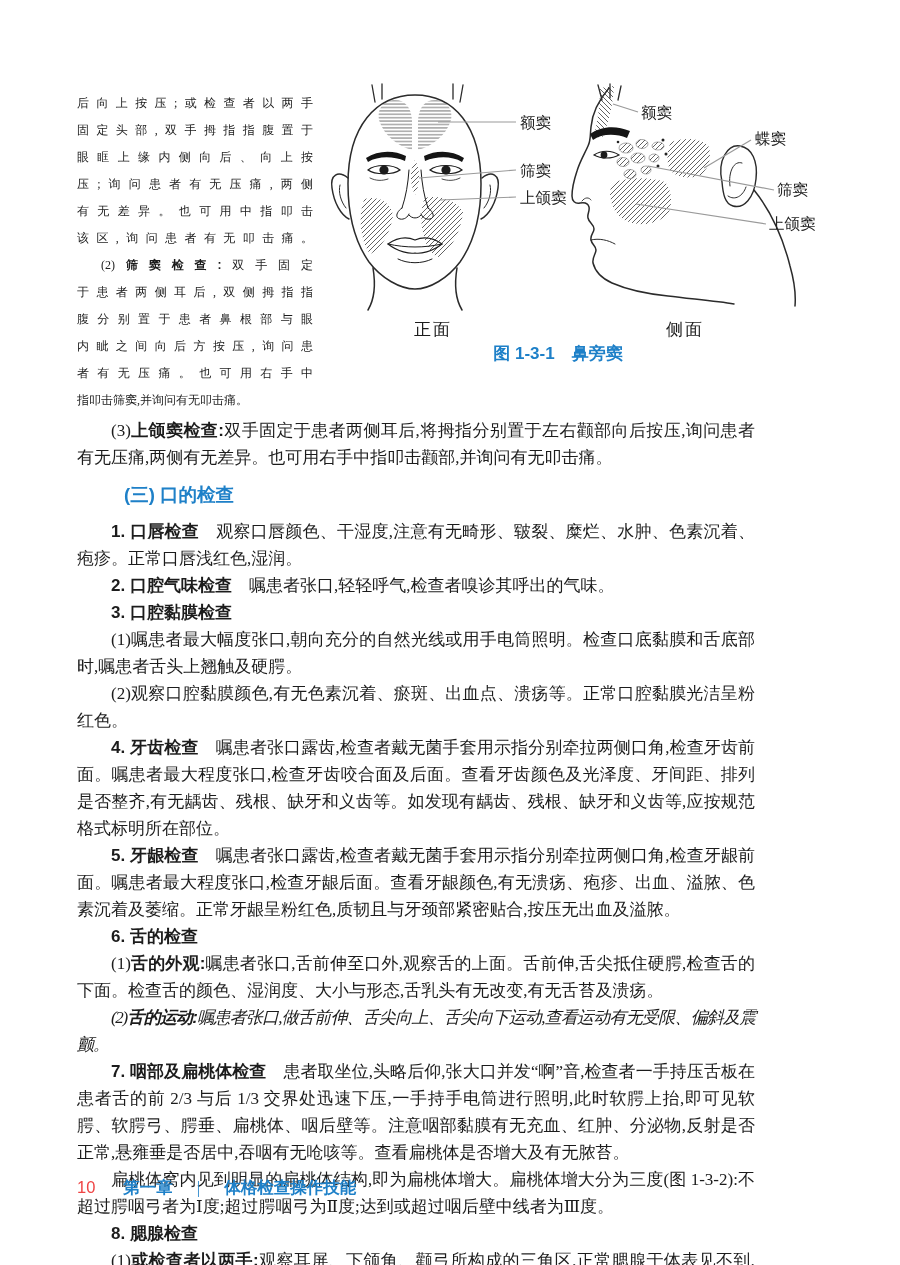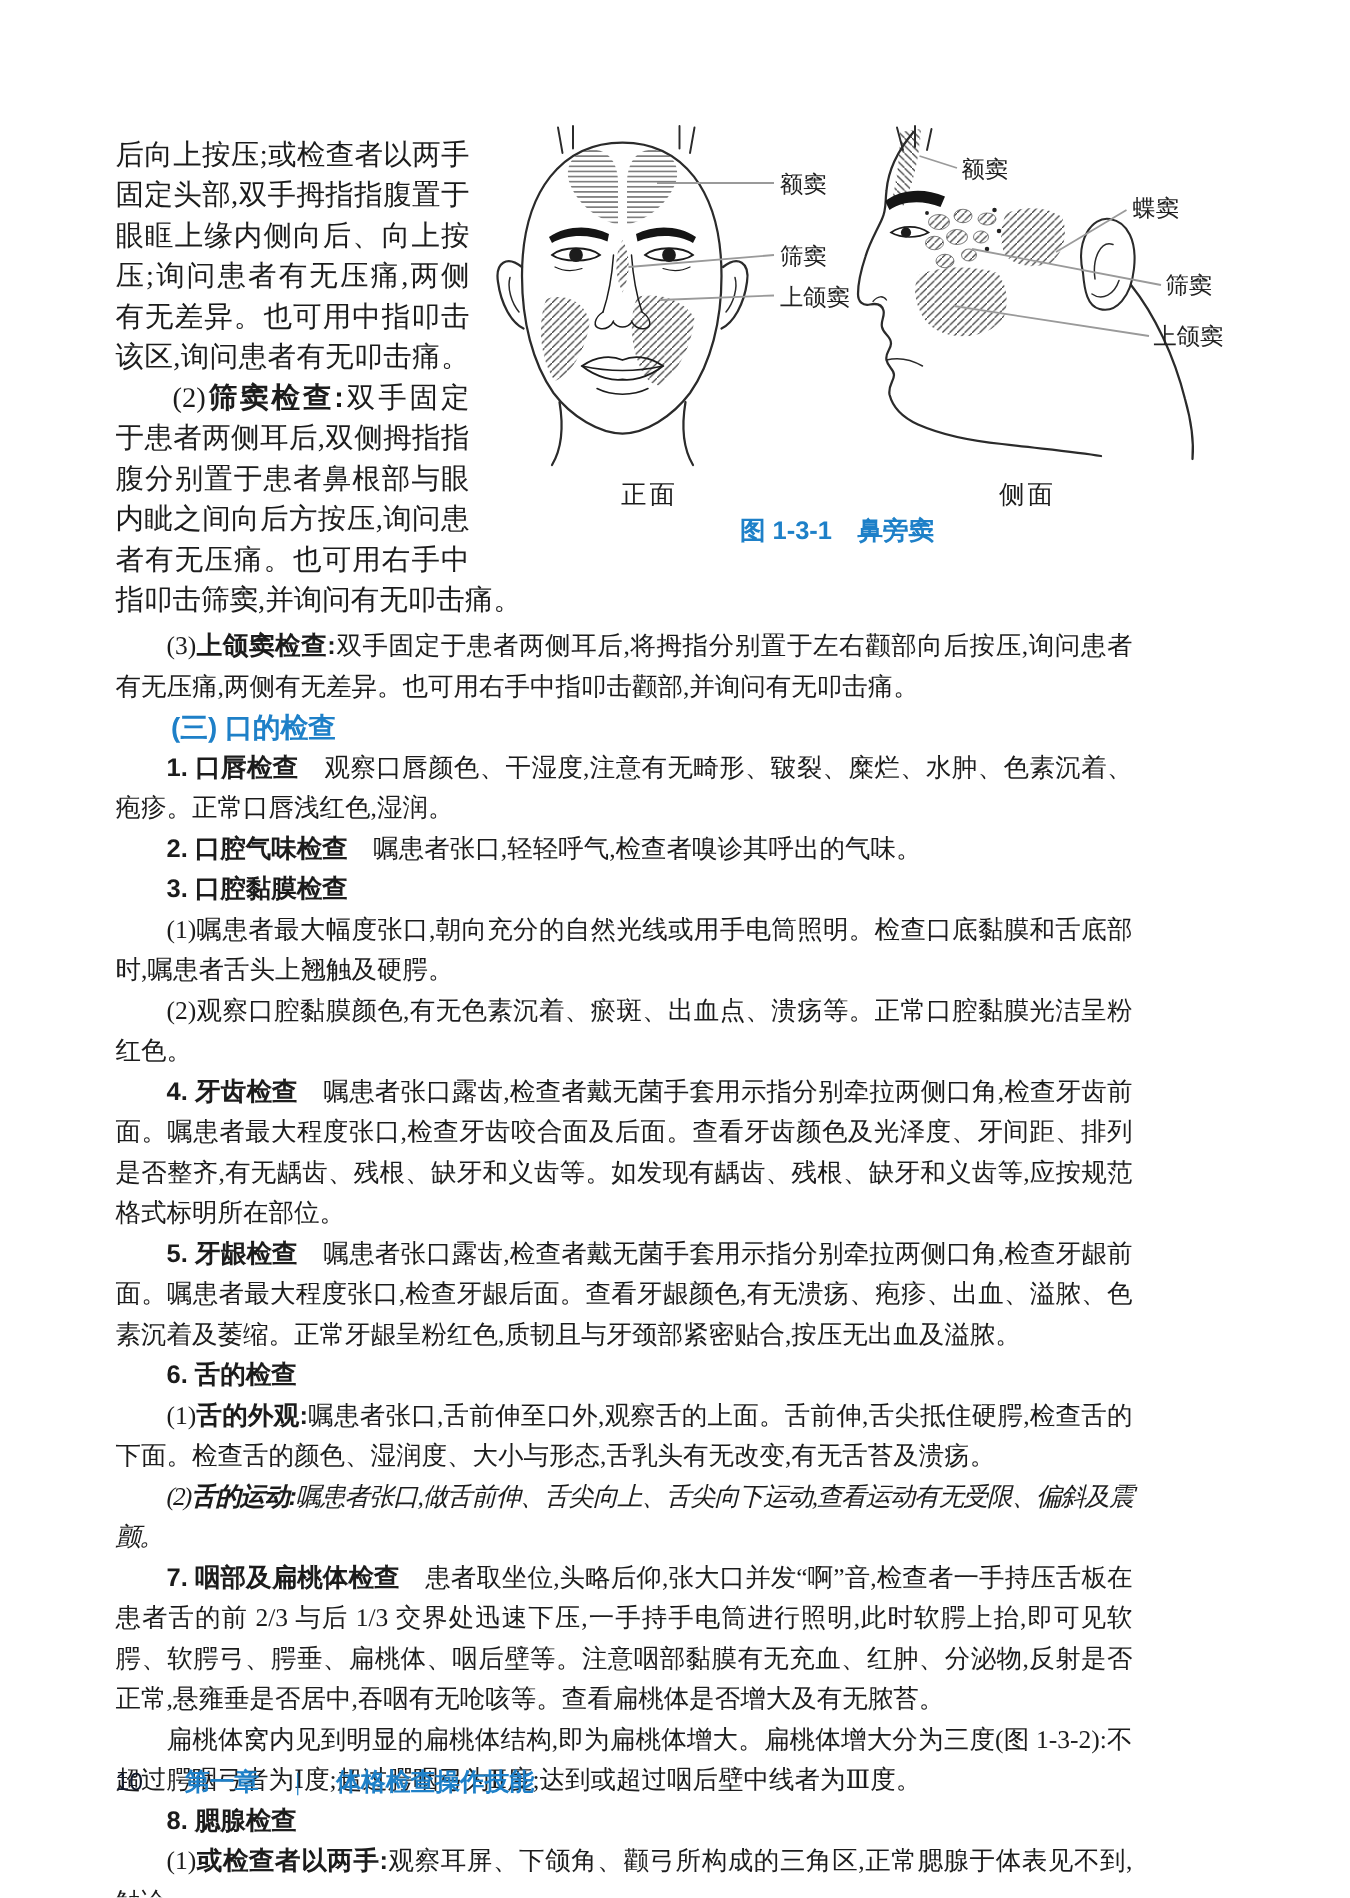--- a/index.html
+++ b/index.html
@@ -5,21 +5,21 @@
   html,body{margin:0;padding:0;background:#ffffff;}
   .page{
     position:relative;width:900px;height:1265px;background:#ffffff;overflow:hidden;
     font-family:"Liberation Serif","DejaVu Serif",serif;color:#1c1c1c;
   }
   .hei{font-family:"Liberation Sans","DejaVu Sans",sans-serif;font-weight:700;text-align:center;}
   
   .top-area{position:relative;height:417px;}
   .lcol{
     position:absolute;left:77px;top:90px;width:236px;
-    font-size:19px;line-height:27px;
+    font-size:12px;line-height:27px;
   }
   .lcline{text-align:justify;text-align-last:justify;}
   .indent2{text-indent:2em;}
   .nojust{text-align-last:left;white-space:nowrap;}
   
   .figure{position:absolute;left:318px;top:82px;width:537px;height:335px;}
   .svgwrap{position:absolute;top:0;}
   .svg-front{left:0;}
   .svg-side{left:250px;}
   .face-caption{
@@ -34,29 +34,29 @@
   }
   svg text{font-family:"Liberation Serif","DejaVu Serif",serif;font-size:15.5px;fill:#222;}
   
   .bodytext{
     position:absolute;left:0;top:417px;width:821px;box-sizing:border-box;
     padding:0 66px 0 77px;font-size:17px;line-height:27px;
   }
   .bodytext p{margin:0;text-indent:2em;text-align:justify;}
   .tight{letter-spacing:-1.3px;font-style:italic;}
   .sec{
-    margin:0;text-indent:2em;font-size:18.5px;line-height:27px;
+    margin:10px;text-indent:2em;font-size:18.5px;line-height:27px;
     color:#1e80c8;font-family:"Liberation Sans","DejaVu Sans",sans-serif;font-weight:700;
   }
   
   .footer{
     position:absolute;left:77px;top:1177px;display:flex;align-items:baseline;
     font-size:16.5px;
   }
-  .footer .pnum{color:#0f172a;font-family:"Liberation Sans","DejaVu Sans",sans-serif;margin-right:28px;}
+  .footer .pnum{color:#ef4444;font-family:"Liberation Sans","DejaVu Sans",sans-serif;margin-right:28px;}
   .footer .blue{color:#1e80c8;}
   .footer .divider{margin:0 24px;color:#1e80c8;font-weight:400;}
 </style>
 </head>
 <body>
 
 <div class="page">
 
   <div class="top-area">
 

